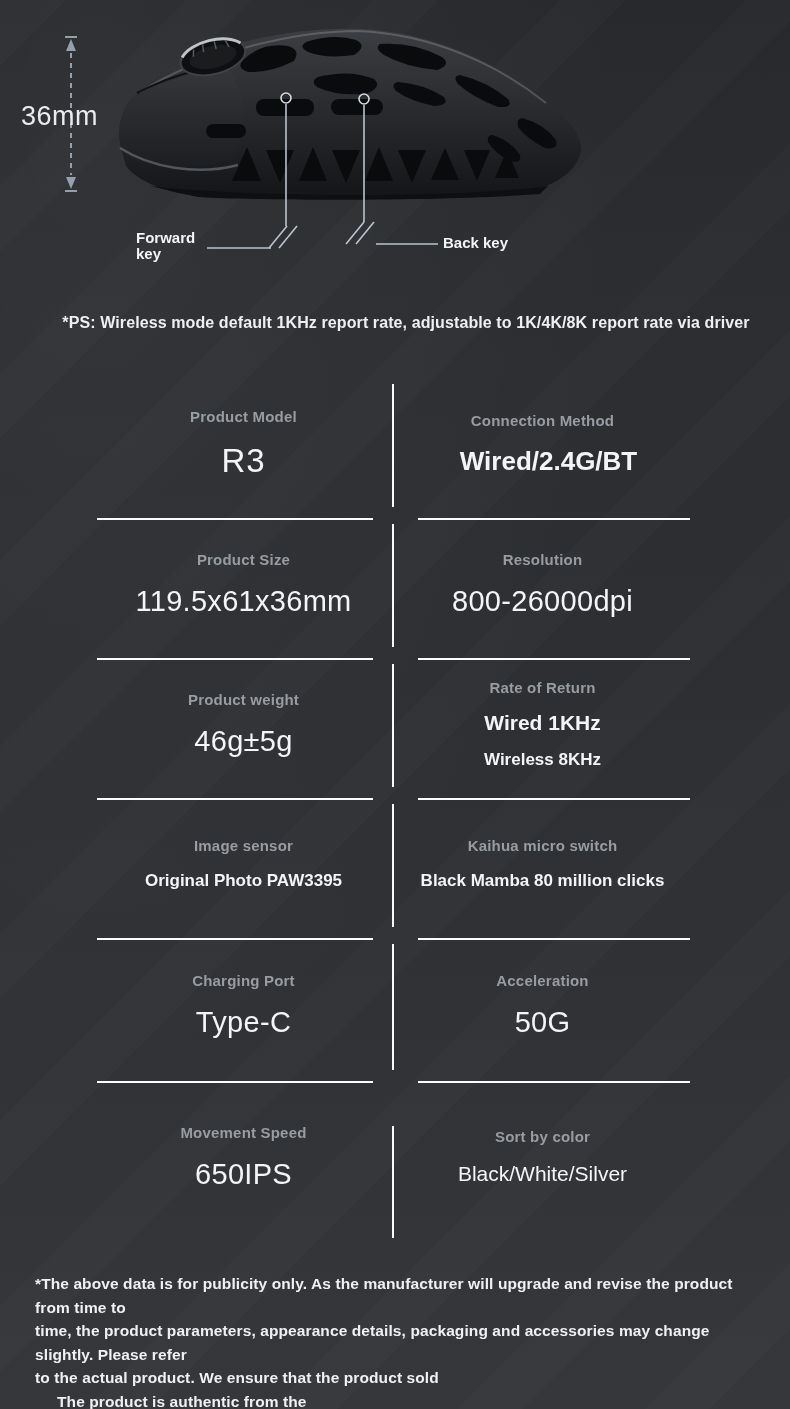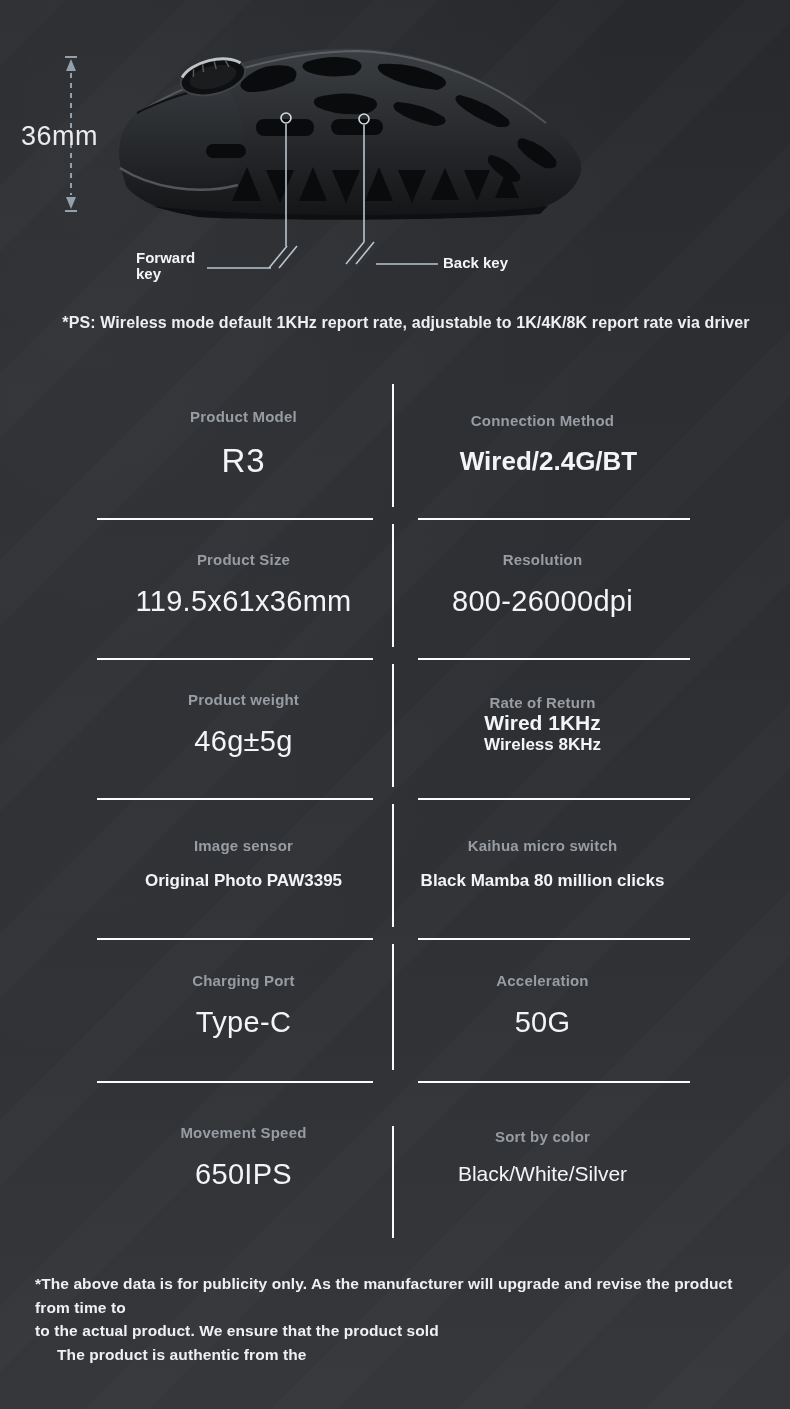--- a/index.html
+++ b/index.html
@@ -11,21 +11,21 @@
     font-family:"Liberation Sans", sans-serif;
     background:linear-gradient(180deg,#27292d 0%,#2a2c30 14%,#2c2e32 26%,#2d2f33 48%,#303236 72%,#333539 88%,#35373b 100%);
   }
   
   .page::before{
     content:"";position:absolute;inset:0;pointer-events:none;
     background:
       repeating-linear-gradient(135deg, rgba(255,255,255,0.014) 0 46px, rgba(255,255,255,0) 46px 132px),
       radial-gradient(ellipse at 12% 8%, rgba(255,255,255,0.035), rgba(255,255,255,0) 55%);
   }
-  .hero{position:absolute;left:0;top:0;width:790px;height:258px;margin-top:20px;}
+  .hero{position:absolute;left:0;top:0;width:790px;height:258px;}
   .hero svg{position:absolute;left:0;top:0;}
   .dim-label{
     position:absolute;left:21px;top:101px;
     color:#e9ebed;font-size:27px;font-weight:400;letter-spacing:.5px;
   }
   .callout-label{
     position:absolute;color:#f2f4f6;font-size:15px;font-weight:700;line-height:16px;
   }
   .fwd-label{left:136px;top:230px;width:66px;}
   .back-label{left:443px;top:235px;white-space:nowrap;}
@@ -52,21 +52,21 @@
   .spec-label{
     color:#979da3;font-size:15px;font-weight:700;letter-spacing:.2px;margin-bottom:17px;
   }
   .spec-value{color:#f3f4f6;}
   .v-xl{font-size:33px;font-weight:500;letter-spacing:1px;}
   .v-num{font-size:29px;font-weight:400;letter-spacing:.3px;}
   .v-bold-lg{font-size:26px;font-weight:700;margin-left:12px;}
   .v-bold{font-size:21px;font-weight:400;}
   .v-bold-md{font-size:21px;font-weight:700;}
   .v-bold-sm{font-size:17px;font-weight:700;}
-  .stack-gap{margin-top:0;}
+  .stack-gap{margin-top:15px;}
   
   .disclaimer{
     position:absolute;left:35px;top:1272px;width:730px;
     color:#eef0f2;font-size:15.5px;font-weight:700;line-height:23.5px;letter-spacing:.1px;
   }
   .disclaimer .indent{margin-left:22px;width:270px;}
 </style>
 </head>
 <body>
 
@@ -250,20 +250,21 @@
         <div class="spec-label">Sort by color</div>
         <div class="spec-value v-bold">Black/White/Silver</div>
       </div>
       <div class="divider"></div>
     </div>
 
   </div>
 
   <div class="disclaimer">
     <div>*The above data is for publicity only. As the manufacturer will upgrade and revise the product from time to</div>
+    <div>time, the product parameters, appearance details, packaging and accessories may change slightly. Please refer</div>
     <div>to the actual product. We ensure that the product sold</div>
     <div class="indent">
       <div>The product is authentic from the</div>
 
     </div>
   </div>
 
 </div>
 
 </body></html>

